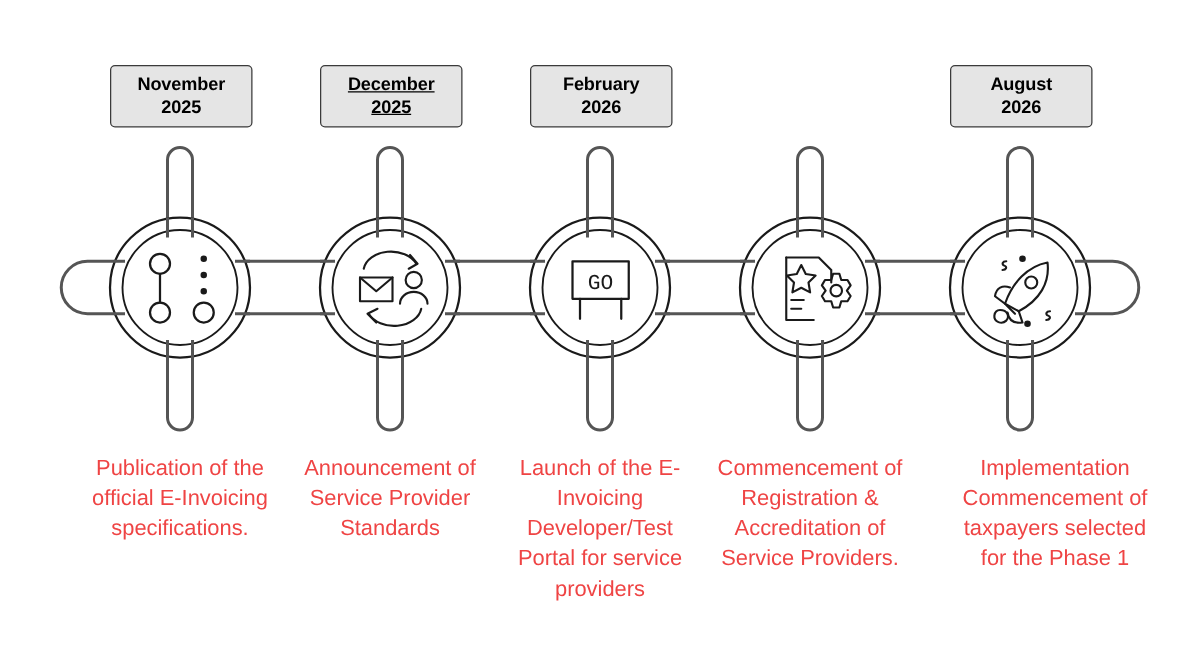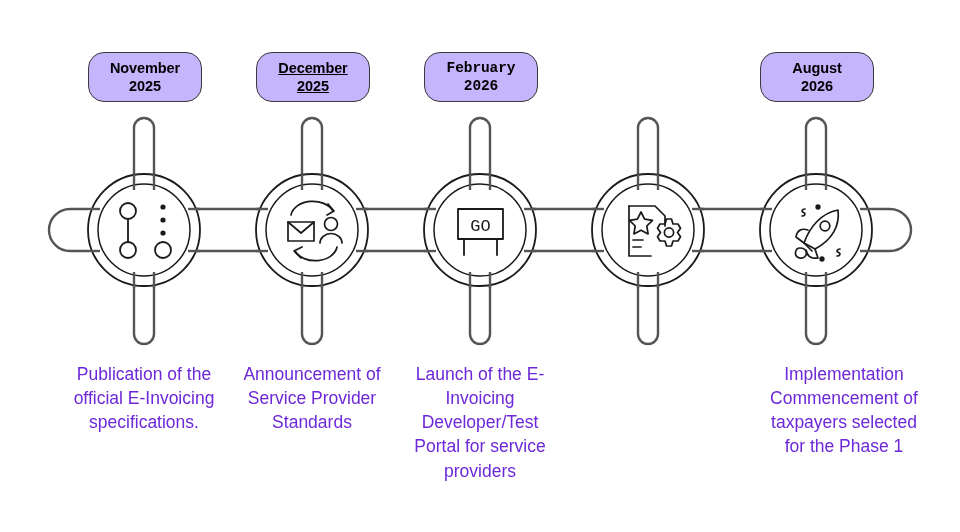--- a/index.html
+++ b/index.html
@@ -27,41 +27,41 @@
     left: 0;
     width: 960px;
     height: 532px;
   }
 
   
   .date-pill {
     position: absolute;
     box-sizing: border-box;
     border: 1.6px solid #3a3a3a;
-    border-radius: 16px;
-    background: #c4b5fd;
+    border-radius: 4px;
+    background: #e5e5e5;
     display: flex;
     align-items: center;
     justify-content: center;
     text-align: center;
     font-weight: bold;
     font-size: 14.5px;
     line-height: 1.25;
     letter-spacing: -0.1px;
     color: #000000;
     z-index: 6;
   }
 
   
   .caption {
     position: absolute;
     text-align: center;
     font-size: 17.5px;
     line-height: 1.38;
-    color: #6d28d9;
+    color: #ef4444;
     z-index: 6;
   }
 
   
   svg.wire {
     position: absolute;
     top: 0;
     left: 0;
     width: 960px;
     height: 532px;
@@ -265,27 +265,28 @@
 
     <div class="date-pill" style="left:88px; top:52px; width:114px; height:50px;">
       <span style="white-space:pre-line;">November
 2025</span>
     </div>
     <div class="date-pill" style="left:256px; top:52px; width:114px; height:50px;text-decoration:underline;">
       <span style="white-space:pre-line;">December
 2025</span>
     </div>
     <div class="date-pill" style="left:424px; top:52px; width:114px; height:50px;">
-      <span style="white-space:pre-line;font-family:Liberation Mono, monospace;">February
+      <span style="white-space:pre-line;">February
 2026</span>
     </div>
     <div class="date-pill" style="left:760px; top:52px; width:114px; height:50px;">
       <span style="white-space:pre-line;">August
 2026</span>
     </div>
 
     <div class="caption" style="left:66px; top:362px; width:156px;">Publication of the official E-Invoicing specifications.</div>
     <div class="caption" style="left:402px; top:362px; width:156px;">Launch of the E-Invoicing Developer/Test Portal for service providers</div>
     <div class="caption" style="left:234px; top:362px; width:156px;">Announcement of Service Provider Standards</div>
+    <div class="caption" style="left:566px; top:362px; width:164px;">Commencement of Registration &amp; Accreditation of Service Providers.</div>
     <div class="caption" style="left:760px; top:362px; width:168px;">Implementation Commencement of taxpayers selected for the Phase 1</div>
 
   </div>
 </div>
 
 </body></html>

